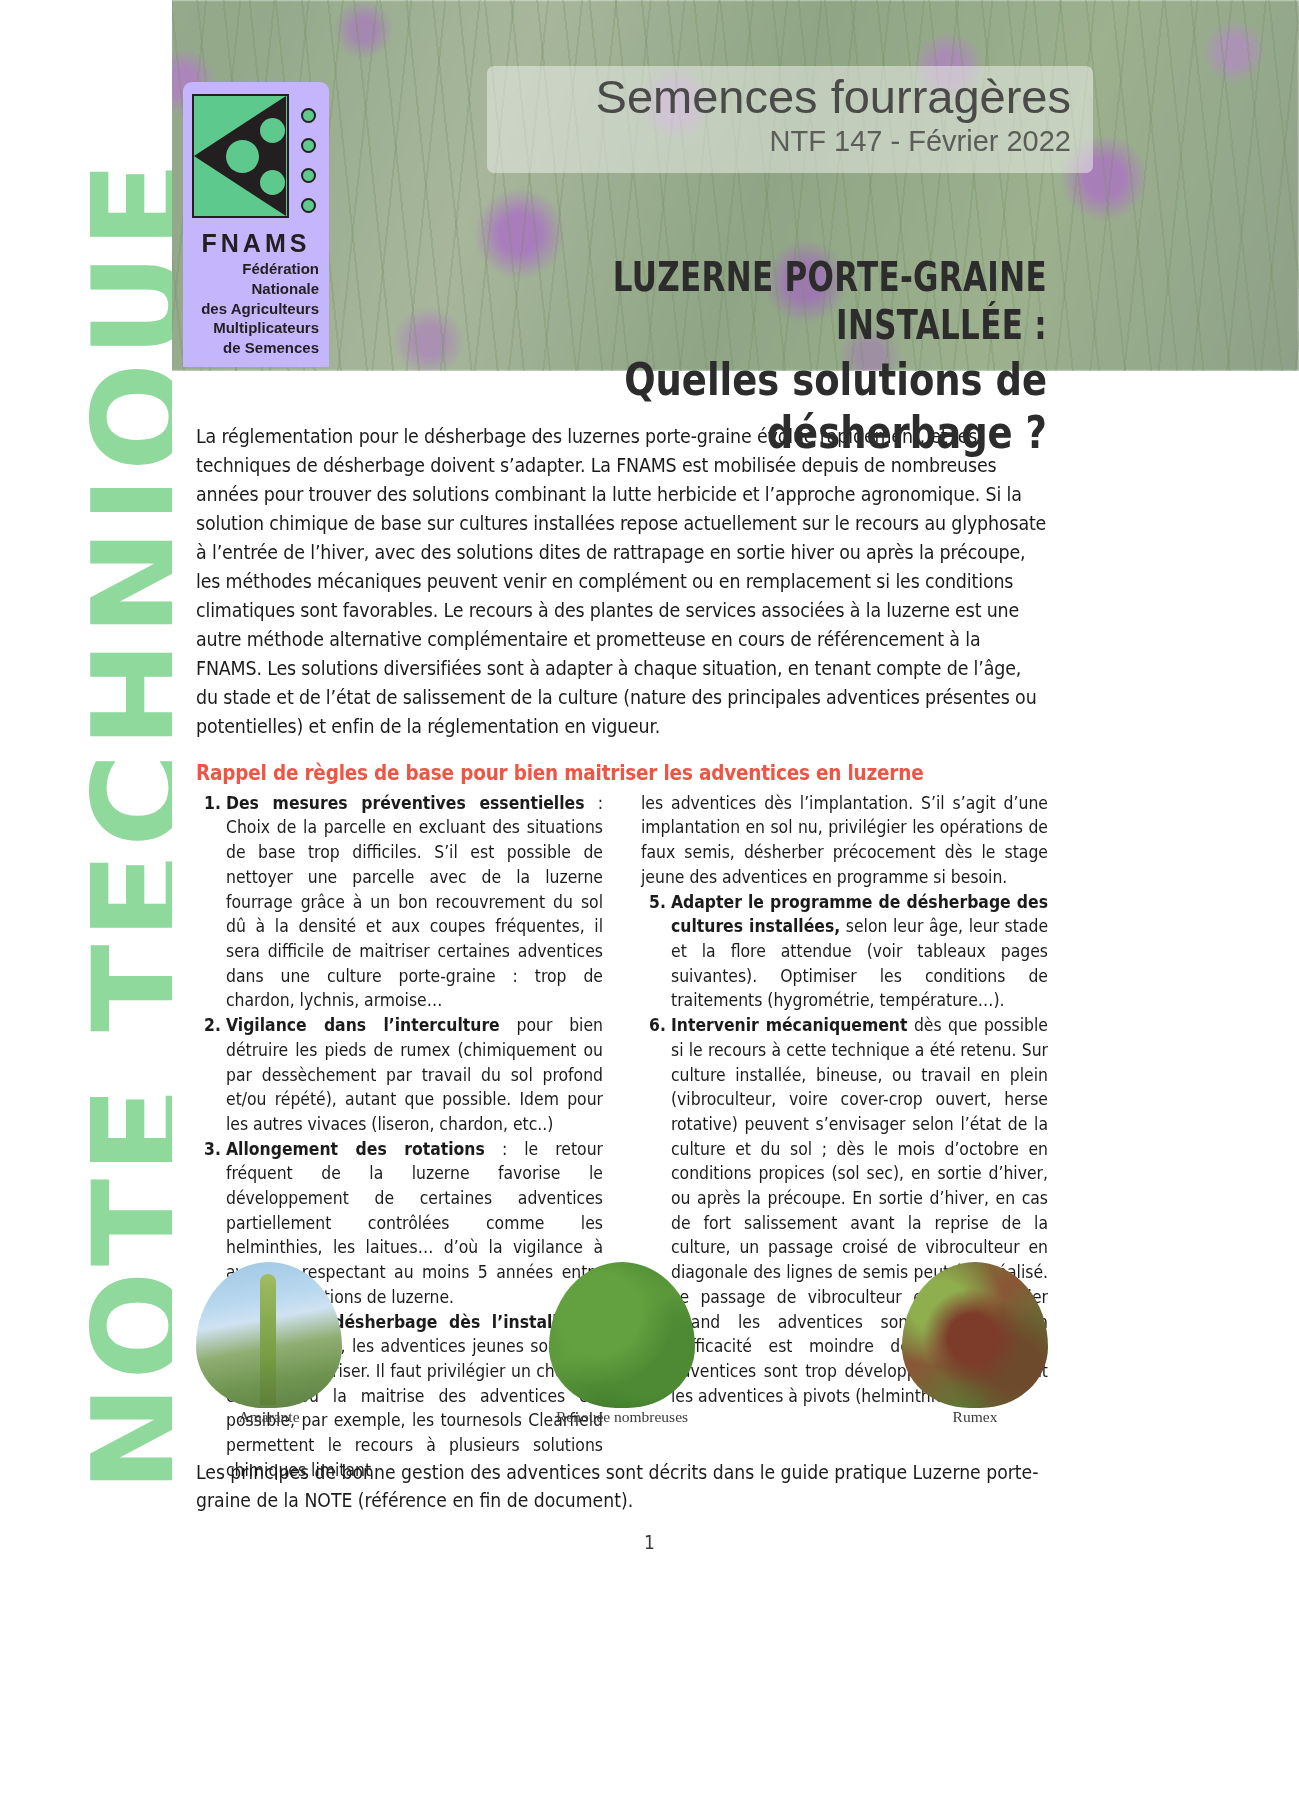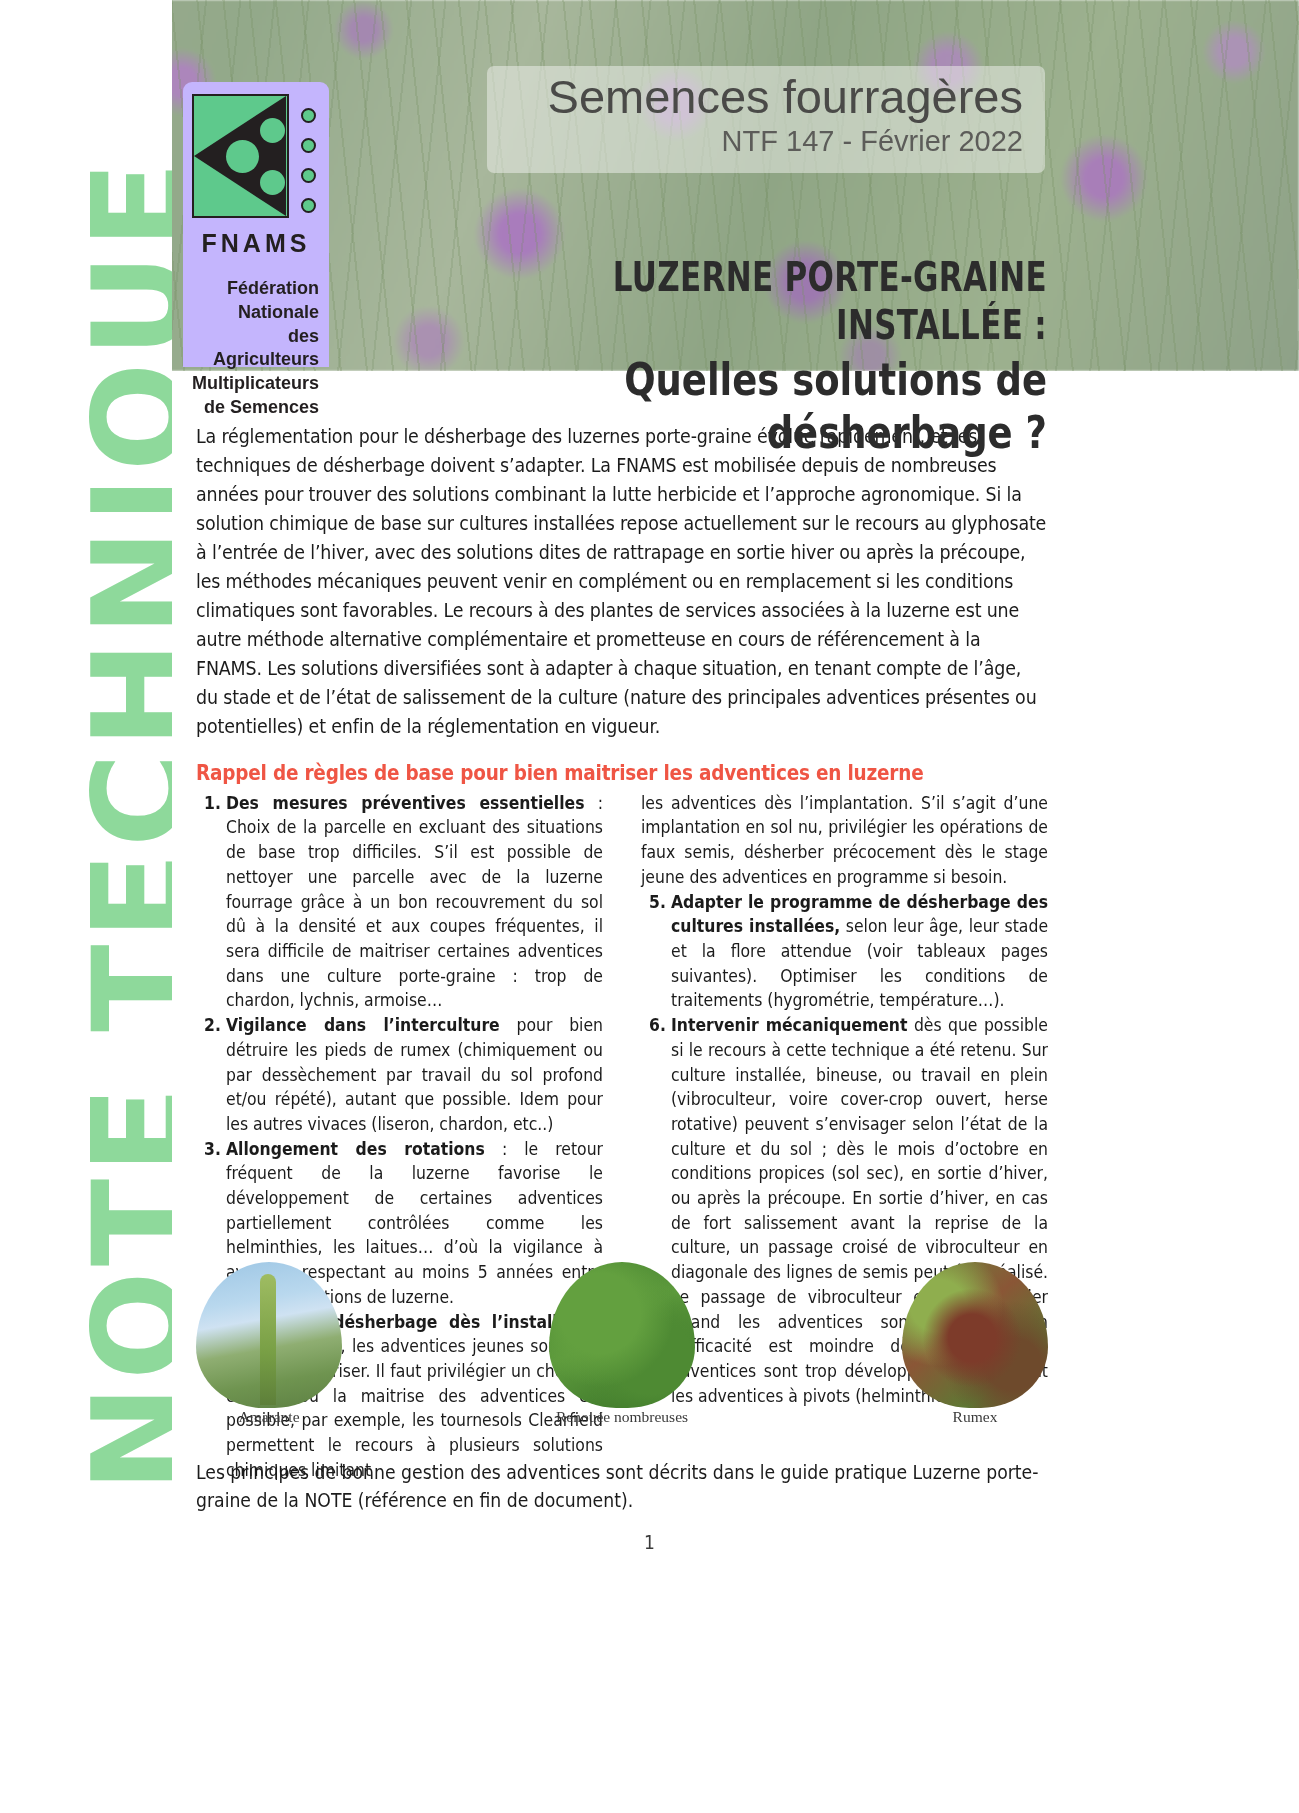--- a/index.html
+++ b/index.html
@@ -71,21 +71,21 @@
     position: absolute; inset: 0;
     background:
       repeating-linear-gradient(84deg, rgba(120,145,100,0.30) 0 2px, rgba(120,145,100,0) 2px 26px),
       repeating-linear-gradient(96deg, rgba(108,135,92,0.22) 0 2px, rgba(108,135,92,0) 2px 34px);
   }
 
   
   #masthead-tag {
     position: absolute;
     left: 487px; top: 66px;
-    width: 558px; height: 107px;
+    width: 606px; height: 107px;
     background: rgba(238,240,236,0.52);
     border-radius: 7px;
     z-index: 3;
     padding: 6px 22px 0 0;
     text-align: right;
   }
   #masthead-title {
     font-family: "Liberation Sans", sans-serif;
     font-weight: 300;
     font-size: 47px;
@@ -147,25 +147,25 @@
   #logo-name {
     margin-top: 9px;
     font-family: "Liberation Sans", sans-serif;
     font-weight: bold;
     font-size: 25px;
     letter-spacing: 4px;
     color: #231f20;
     text-align: center;
   }
   #logo-strap {
-    margin-top: 19px;
+    margin-top: 1px;
     text-align: right;
     font-family: "Liberation Sans", sans-serif;
     font-weight: bold;
-    font-size: 18px;
+    font-size: 15px;
     line-height: 1.32;
     color: #231f20;
     padding-right: 1px;
   }
 
   
   #hero-title-block {
     position: absolute;
     left: 335px; top: 253px;
     width: 712px;

